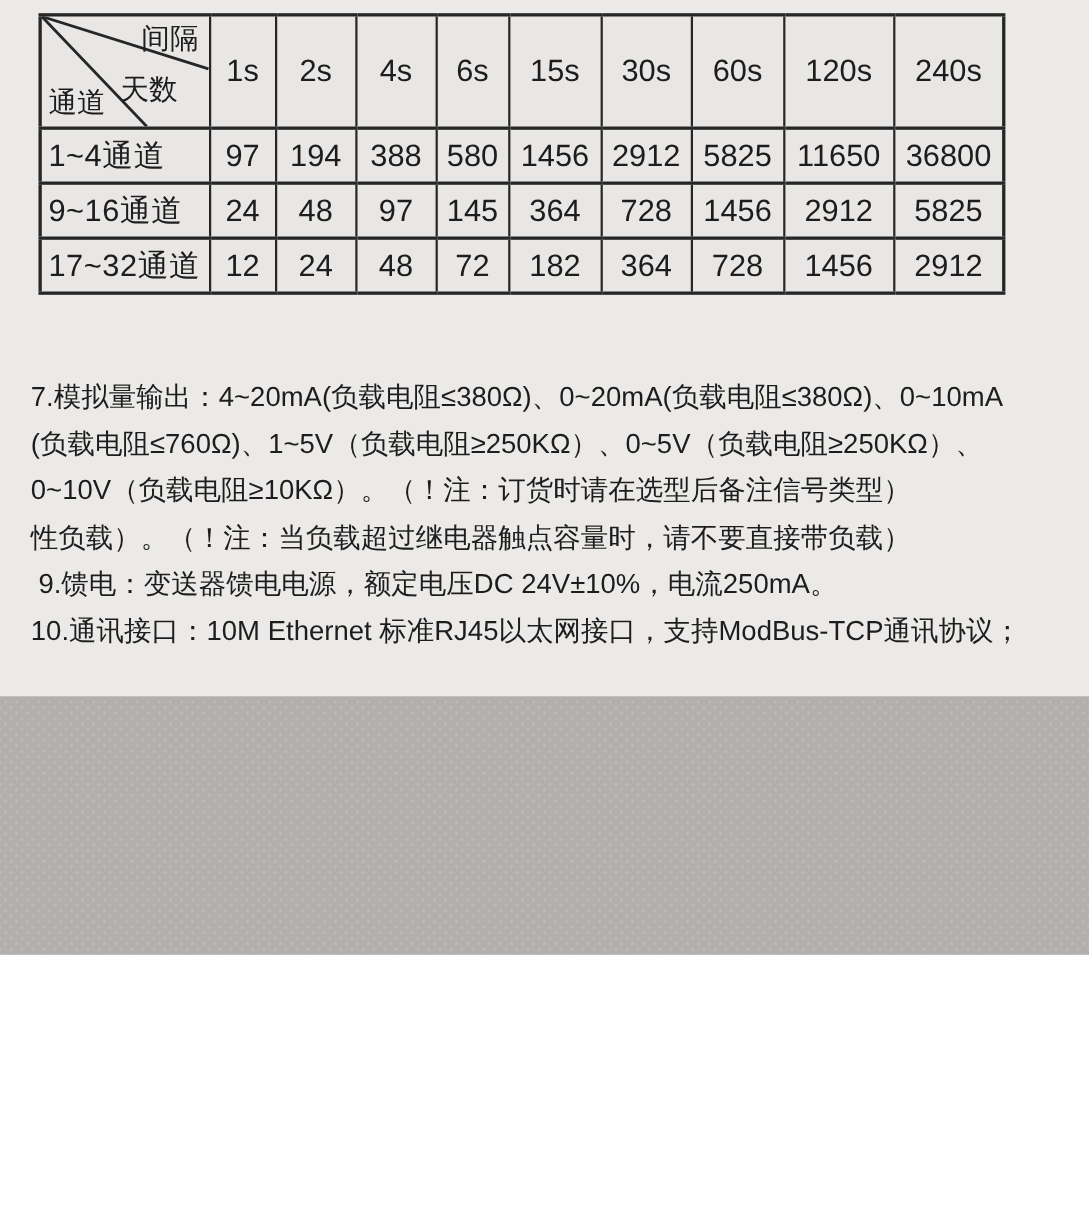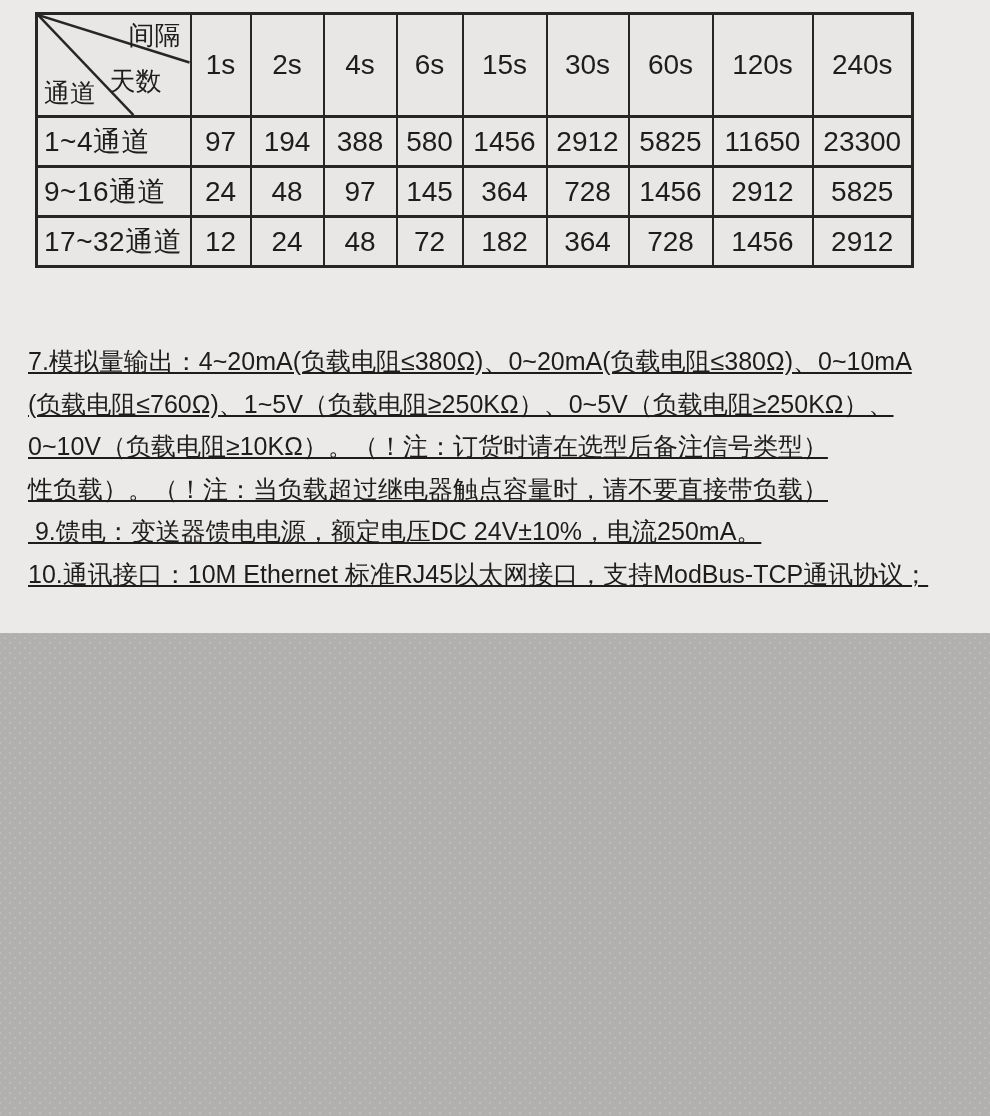--- a/index.html
+++ b/index.html
@@ -6,21 +6,21 @@
     --page_bg:#ebeae8;
     --cell_bg:#e9e7e5;
     --border:#262626;
     --text:#1d1d1d;
     --overlay:#b1b0af;
     --overlay_dot:#bdbcbb;
   }
   html,body{margin:0;padding:0;}
   body{font-family:"Liberation Sans","DejaVu Sans",sans-serif;background:#fff;}
   .page{
-    position:relative;width:990px;height:1116px;overflow:hidden;
+    position:relative;width:990px;height:868px;overflow:hidden;
     background:var(--page_bg);color:var(--text);
   }
   
   table.spec-table{
     position:absolute;left:35px;top:12px;
     border-collapse:collapse;table-layout:fixed;
     border:3px solid var(--border);
     background:var(--cell_bg);
   }
   table.spec-table td{
@@ -43,21 +43,21 @@
   
   td.corner{position:relative;padding:0 !important;}
   td.corner svg{position:absolute;left:0;top:0;width:100%;height:100%;display:block;}
   td.corner .c-lbl{position:absolute;font-size:26px;line-height:1;}
   .c-interval{top:7px;right:9px;}
   .c-days{top:53px;right:28px;}
   .c-channel{left:6px;bottom:9px;}
   
   .spec-text{
     position:absolute;left:28px;top:340px;width:952px;
-    font-size:25px;line-height:42.6px;color:var(--text);text-decoration:underline;
+    font-size:25px;line-height:42.6px;color:var(--text);
   }
   .spec-line{white-space:pre;}
   
   .overlay{
     position:absolute;left:0;top:633px;width:990px;height:483px;
     background-color:var(--overlay);
     background-image:
       radial-gradient(var(--overlay_dot) 1.1px, transparent 1.4px),
       radial-gradient(var(--overlay_dot) 1.1px, transparent 1.4px);
     background-size:10px 10px,10px 10px;
@@ -107,21 +107,21 @@
       <tr class="data">
         <td class="rowlabel">1~4通道</td>
         <td>97</td>
         <td>194</td>
         <td>388</td>
         <td>580</td>
         <td>1456</td>
         <td>2912</td>
         <td>5825</td>
         <td>11650</td>
-        <td>23300</td>
+        <td>36800</td>
       </tr>
       <tr class="data">
         <td class="rowlabel">9~16通道</td>
         <td>24</td>
         <td>48</td>
         <td>97</td>
         <td>145</td>
         <td>364</td>
         <td>728</td>
         <td>1456</td>

